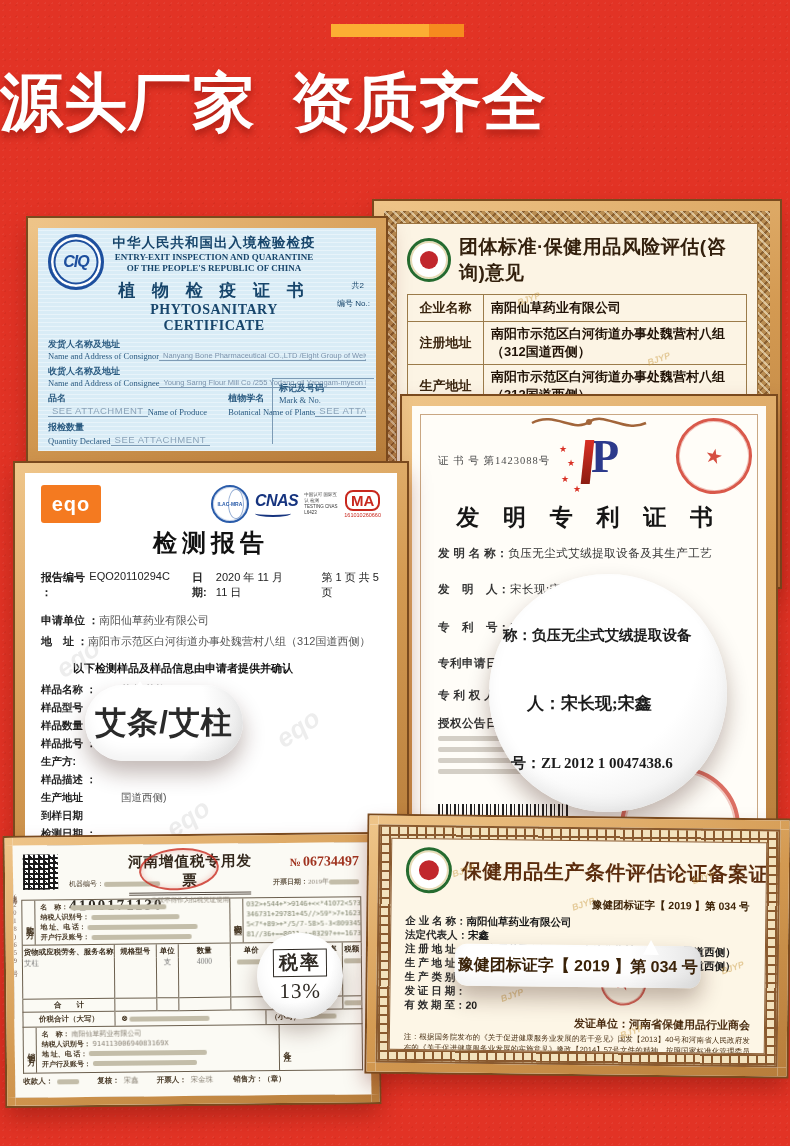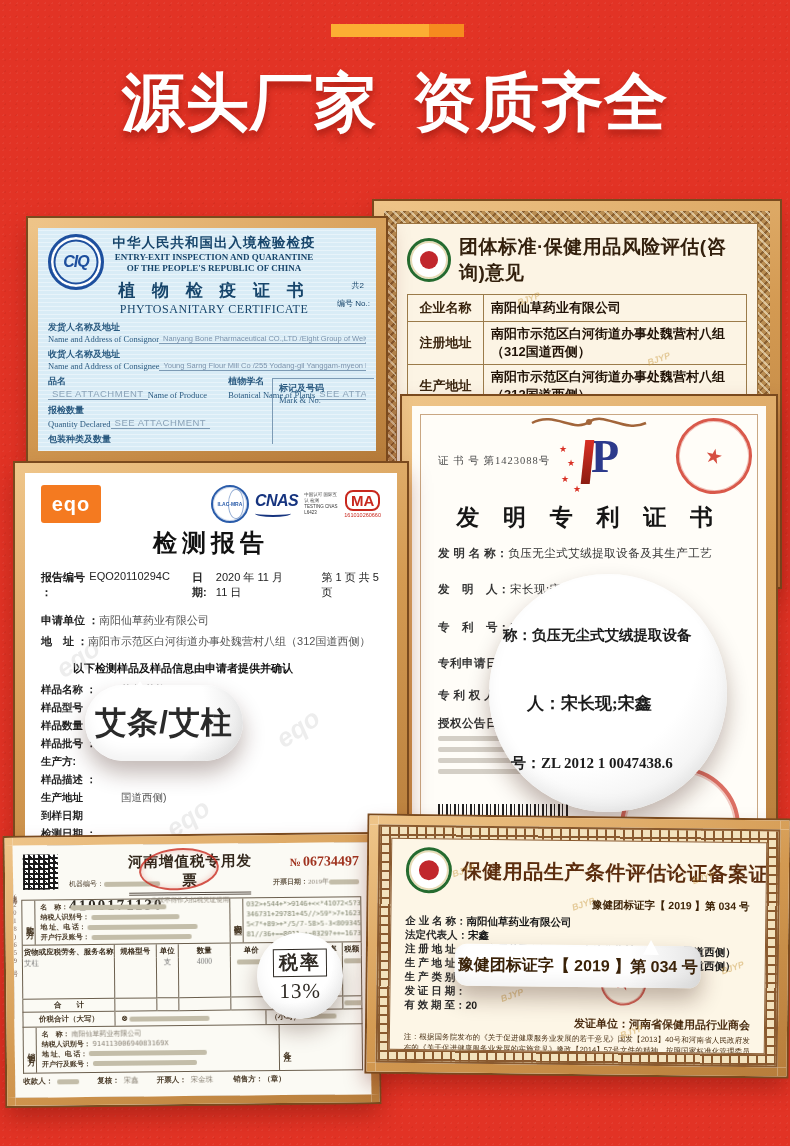--- a/index.html
+++ b/index.html
@@ -11,21 +11,21 @@
                      radial-gradient(rgba(120,10,5,.08) 1px,transparent 1px);
     background-size:7px 7px,11px 11px;}
   .serif{font-family:"Liberation Serif","DejaVu Serif",serif;}
   .mono{font-family:"DejaVu Sans Mono",monospace;}
 
   
   .dash{position:absolute;top:24px;left:331px;height:13px;font-size:0;}
   .dash i{display:inline-block;height:13px;}
   .dash .d1{width:98px;background:#fcae33;}
   .dash .d2{width:35px;background:#f68b1f;}
-  .main-title{position:absolute;top:60px;left:0;width:100%;text-align:center;
+  .main-title{position:absolute;top:60px;left:0;width:100%;text-align:left;
     font-size:63px;font-weight:900;color:#fff;letter-spacing:1px;word-spacing:16px;
     text-shadow:0 5px 7px rgba(120,12,4,.5);}
 
   
   .cert{position:absolute;border:10px solid #d9a45f;
     border-image:linear-gradient(155deg,#eec488,#d49a52 50%,#b87e3c) 1;
     box-shadow:0 0 0 2px #7a4a1e, inset 0 0 0 2px #7a4a1e, 0 12px 22px rgba(100,12,6,.38);
     background:#fff;}
 
   
@@ -35,21 +35,21 @@
     background-image:repeating-linear-gradient(0deg,rgba(255,255,255,.4) 0 1px,transparent 1px 4px);}
   .ciq{width:56px;height:56px;border-radius:50%;border:3.5px solid #1d4f9e;flex:none;
     display:flex;align-items:center;justify-content:center;
     box-shadow:inset 0 0 0 2.5px #fff,inset 0 0 0 4.5px #1d4f9e;}
   .ciq span{font-weight:800;font-style:italic;font-size:16px;color:#1d4f9e;letter-spacing:-1px;}
   .c1head{display:flex;align-items:flex-start;}
   .c1hc{flex:1;text-align:center;position:relative;padding:0 4px;}
   .c1org{font-size:13.5px;font-weight:700;letter-spacing:1px;}
   .c1en{font-size:9px;font-weight:700;line-height:1.25;}
   .c1tcn{font-size:17px;font-weight:700;letter-spacing:6px;margin-top:4px;}
-  .c1ten{font-size:12px;font-weight:400;letter-spacing:.5px;}
+  .c1ten{font-size:14px;font-weight:700;letter-spacing:.5px;}
   .c1copies{position:absolute;right:2px;top:46px;font-size:8px;}
   .c1no{position:absolute;right:-4px;top:64px;font-size:8px;}
   .c1row{position:relative;margin-top:4px;font-size:0;white-space:nowrap;overflow:hidden;}
   .c1row .cn{display:block;font-size:9px;font-weight:600;color:#2a5a80;}
   .c1row .en{display:inline-block;font-size:8.5px;font-family:"Liberation Serif",serif;color:#2a5a80;}
   .c1row .val{display:inline-block;font-size:7.5px;color:#7d94ad;border-bottom:1px solid #7d9bb5;
     padding:0 4px;max-width:220px;overflow:hidden;vertical-align:bottom;}
   .c1row .see{font-size:9.5px;color:#8ba3b8;letter-spacing:.5px;}
   .c1cols{display:flex;gap:8px;}
   .c1cols .col1{flex:1.25;min-width:0;}

